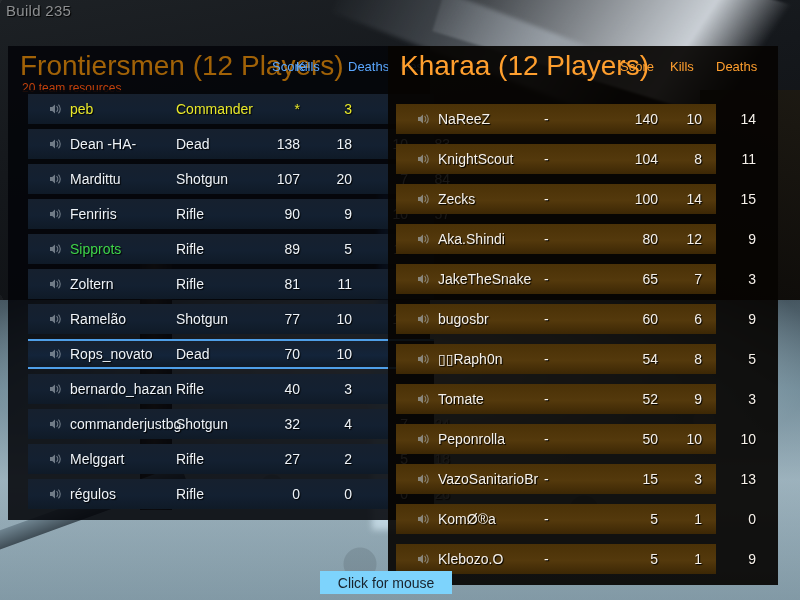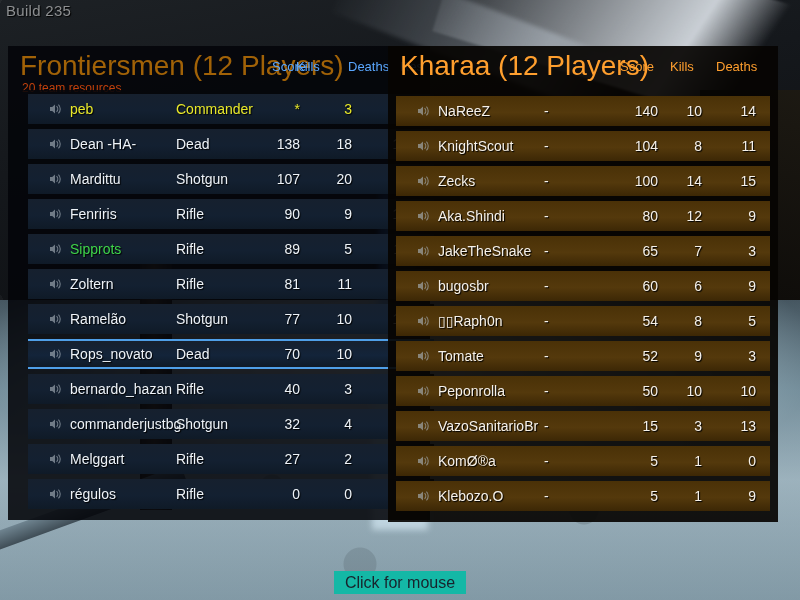--- a/index.html
+++ b/index.html
@@ -147,34 +147,34 @@
   #panel-left .ch-kills { left: 288px; }
   #panel-left .ch-deaths{ left: 340px; }
   #panel-left .ch-res   { left: 392px; }
 
   
   #panel-right { left: 388px; top: 46px; width: 390px; }
   #panel-right .panel-head { background: rgba(6,4,2,0.92); width: 390px; }
   #panel-right .team-name { color: #ff9f2e; }
   #panel-right .colhead   { color: #ff9f2e; }
   #panel-right .rows { width: 390px; background: rgba(6,4,2,0.92); padding: 4px 0 6px 0; }
-  #panel-right .row { background: linear-gradient(180deg,#4a3107 0%, #54390c 55%, #3c2705 100%); margin: 2px 8px 5px 8px; width: 374px; }
+  #panel-right .row { background: linear-gradient(180deg,#4a3107 0%, #54390c 55%, #3c2705 100%); margin: 10px 8px 5px 8px; width: 320px; }
   #panel-right .cell { color: #f6f1ea; text-shadow: 1px 1px 1px #000; }
   #panel-right .c-score { left: 218px; }
   #panel-right .c-kills { left: 272px; }
   #panel-right .c-deaths{ left: 322px; }
   #panel-right .ch-score { left: 232px; }
   #panel-right .ch-kills { left: 282px; }
   #panel-right .ch-deaths{ left: 328px; }
 
   
   #mouse-button {
-    position: absolute; left: 334px; top: 571px; width: 132px; height: 23px;
-    background: #14b8a6; border: none; cursor: pointer;
-    font-family: "Liberation Sans", sans-serif; font-size: 16px; color: #18222c;
+    position: absolute; left: 320px; top: 571px; width: 132px; height: 23px;
+    background: #7dd3fc; border: none; cursor: pointer;
+    font-family: "Liberation Sans", sans-serif; font-size: 14px; color: #18222c;
     display: flex; align-items: center; justify-content: center;
   }
 </style>
 </head>
 <body>
 
 <div id="screen">
 
   <div id="scene">
     <div class="bg-ceiling"></div>

